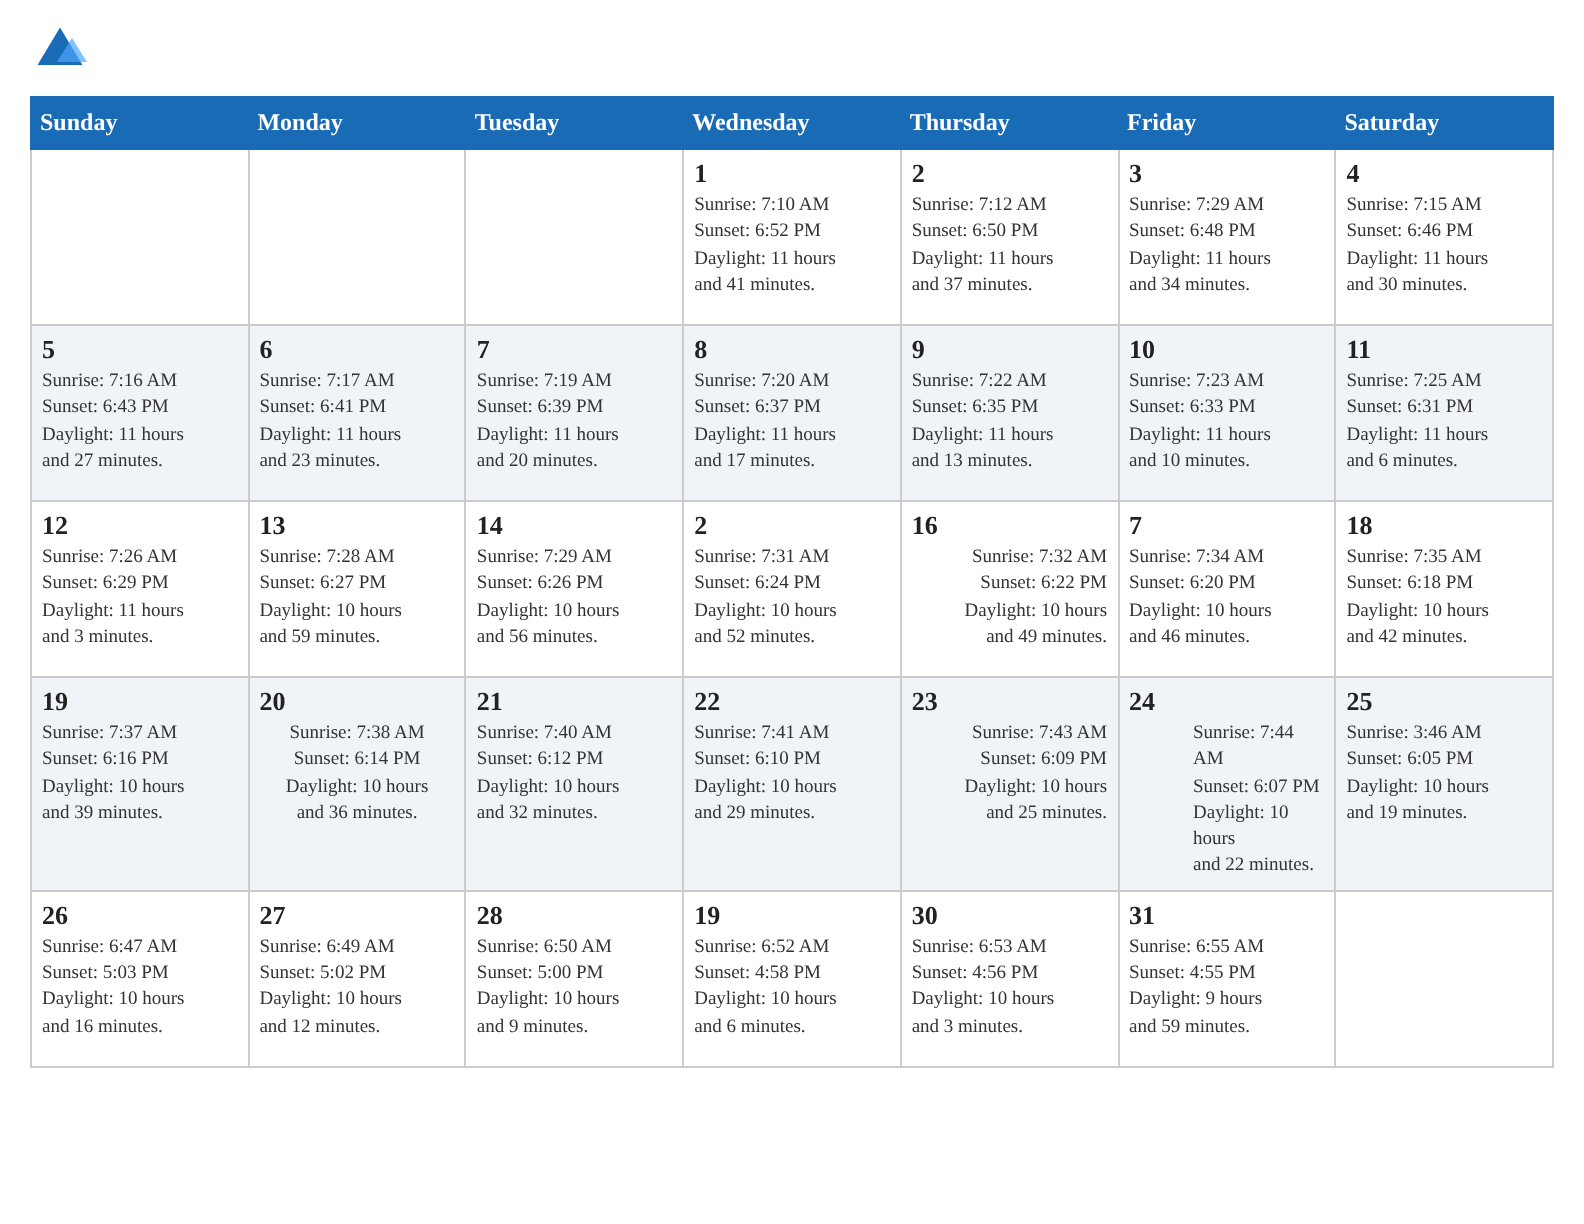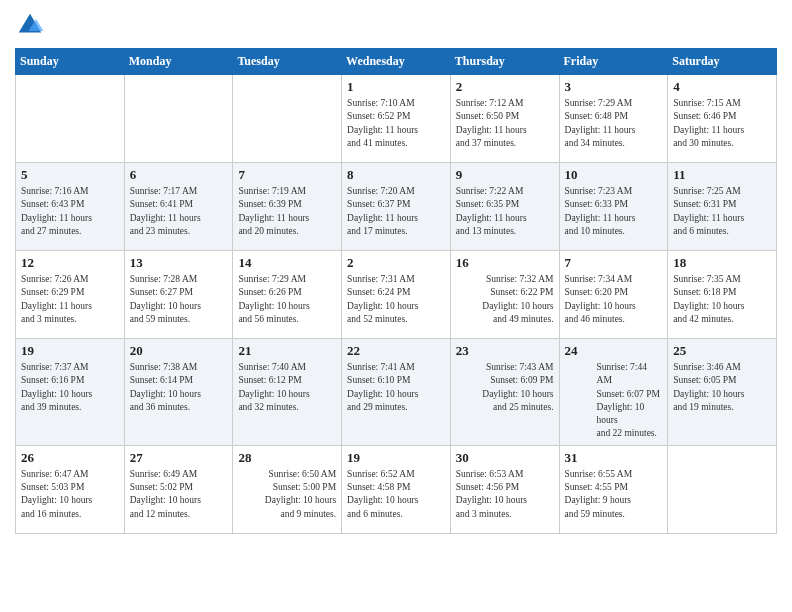--- a/index.html
+++ b/index.html
@@ -261,21 +261,21 @@
       <tr>
         <td>
           <span class="day-number">19</span>
           <div class="cell-info" style="white-space: pre-line;">Sunrise: 7:37 AM
 Sunset: 6:16 PM
 Daylight: 10 hours
 and 39 minutes.</div>
         </td>
         <td>
           <span class="day-number">20</span>
-          <div class="cell-info" style="white-space: pre-line;">Sunrise: 7:38 AM
+          <div class="cell-info" style="white-space: pre-line; text-align: center;">Sunrise: 7:38 AM
 Sunset: 6:14 PM
 Daylight: 10 hours
 and 36 minutes.</div>
         </td>
         <td>
           <span class="day-number">21</span>
           <div class="cell-info" style="white-space: pre-line;">Sunrise: 7:40 AM
 Sunset: 6:12 PM
 Daylight: 10 hours
 and 32 minutes.</div>
@@ -319,21 +319,21 @@
         </td>
         <td>
           <span class="day-number">27</span>
           <div class="cell-info" style="white-space: pre-line;">Sunrise: 6:49 AM
 Sunset: 5:02 PM
 Daylight: 10 hours
 and 12 minutes.</div>
         </td>
         <td>
           <span class="day-number">28</span>
-          <div class="cell-info" style="white-space: pre-line; text-align: right;">Sunrise: 6:50 AM
+          <div class="cell-info" style="white-space: pre-line;">Sunrise: 6:50 AM
 Sunset: 5:00 PM
 Daylight: 10 hours
 and 9 minutes.</div>
         </td>
         <td>
           <span class="day-number">19</span>
           <div class="cell-info" style="white-space: pre-line;">Sunrise: 6:52 AM
 Sunset: 4:58 PM
 Daylight: 10 hours
 and 6 minutes.</div>

